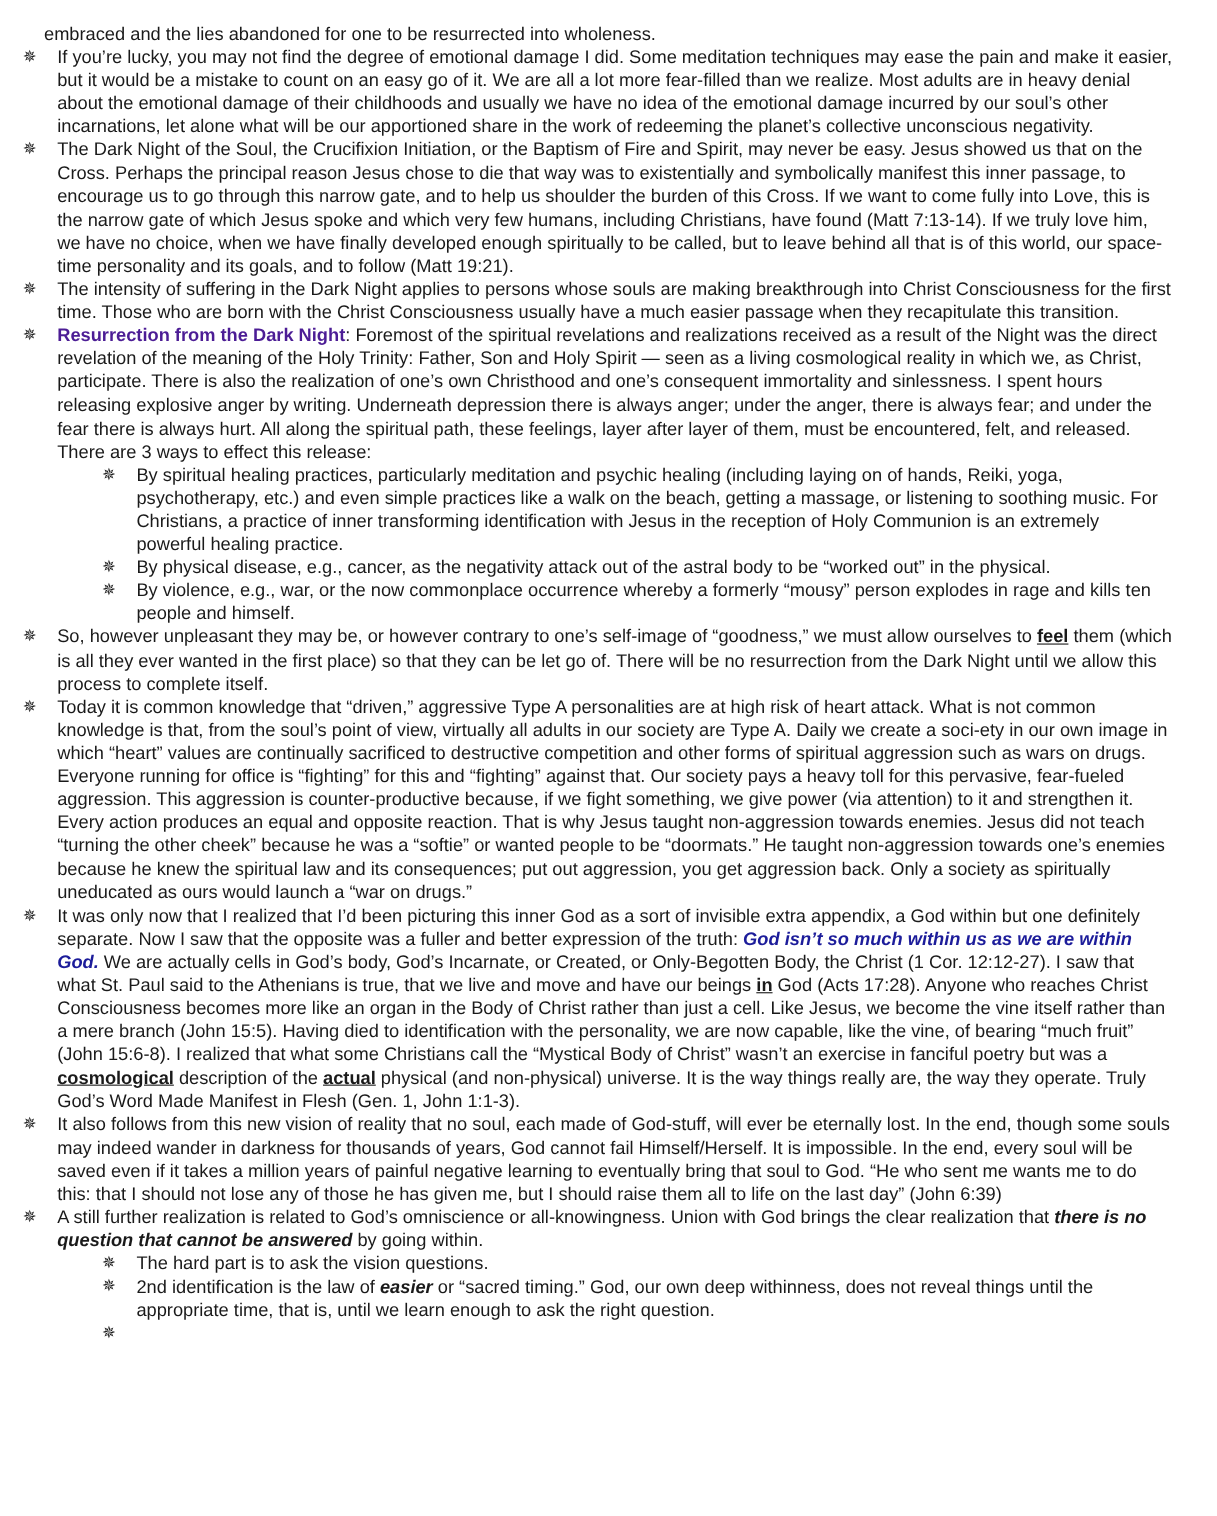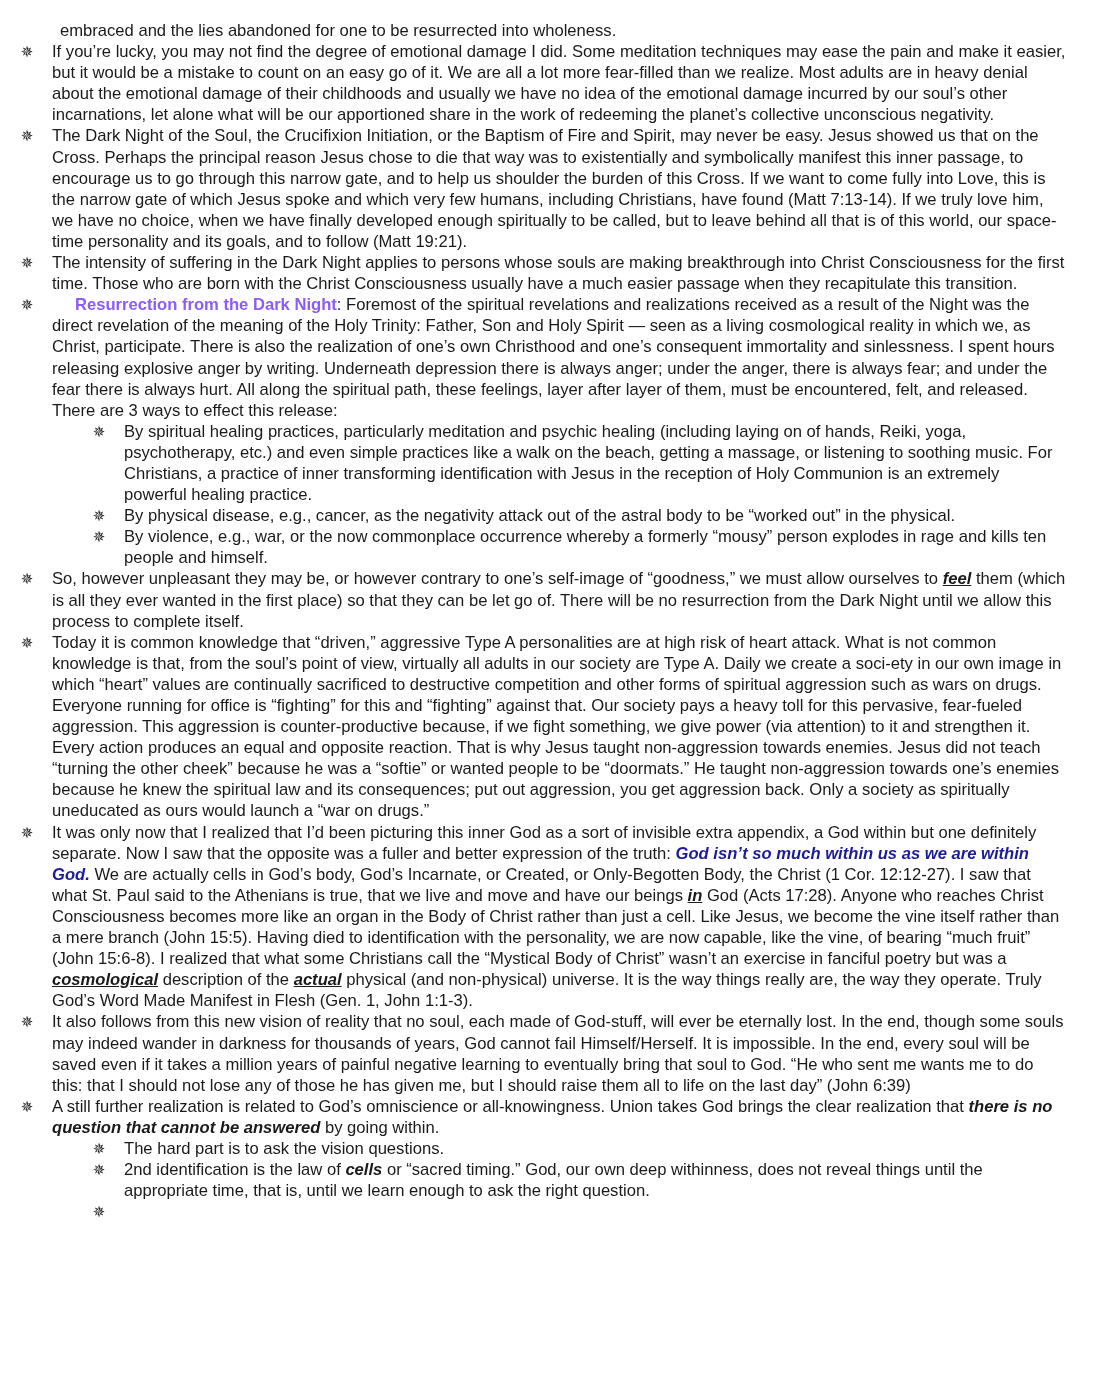--- a/index.html
+++ b/index.html
@@ -2,32 +2,32 @@
 <html><head>
 <meta charset="utf-8">
 <style>
   html, body { margin: 0; padding: 0; background: #ffffff; }
   body {
     width: 1106px; height: 1378px; overflow: hidden;
     font-family: "Liberation Sans", sans-serif;
     font-size: 16.6px; line-height: 21.1px; color: #1a1a1a;
   }
   .page { position: relative; padding: 20px 40px 0 0; }
-  .line-cont { padding-left: 60px; }
+  .line-cont { padding-left: 40px; }
   .item { position: relative; padding-left: 52px; }
   .item.sub { padding-left: 124px; }
   .bullet {
     position: absolute; left: 17px; top: 0; width: 20px; text-align: center;
     font-size: 15px; color: #222;
   }
   .item.sub .bullet { left: 89px; }
-  .heading-red { color: #8b5cf6; font-weight: bold; margin-left: 23px; }
+  .heading-red { color: #4c1d95; font-weight: bold; }
   .blue-bi { color: #1c1c9a; font-weight: bold; font-style: italic; }
   .bi { font-weight: bold; font-style: italic; }
-  .bui { font-weight: bold; font-style: italic; text-decoration: underline; text-align: right; }
+  .bui { font-weight: bold; text-decoration: underline; text-align: right; }
 </style>
 </head>
 <body>
 
 <div class="page">
 
   <div class="line-cont">embraced and the lies abandoned for one to be resurrected into wholeness.</div>
 
   <div class="item">
     <span class="bullet">✵</span>
@@ -76,27 +76,27 @@
     <span>It was only now that I realized that I’d been picturing this inner God as a sort of invisible extra appendix, a God within but one definitely separate.  Now I saw that the opposite was a fuller and better expression of the truth:  </span><span class="blue-bi">God isn’t so much within us as we are within God.</span><span>  We are actually cells in God’s body, God’s Incarnate, or Created, or Only-Begotten Body, the Christ (1 Cor. 12:12-27).  I saw that what St. Paul said to the Athenians is true, that we live and move and have our beings </span><span class="bui">in</span><span> God (Acts 17:28).  Anyone who reaches Christ Consciousness becomes more like an organ in the Body of Christ rather than just a cell.  Like Jesus, we become the vine itself rather than a mere branch (John 15:5).  Having died to identification with the personality, we are now capable, like the vine, of bearing “much fruit” (John 15:6-8).  I realized that what some Christians call the “Mystical Body of Christ” wasn’t an exercise in fanciful poetry but was a </span><span class="bui">cosmological</span><span> description of the </span><span class="bui">actual</span><span> physical (and non-physical) universe.  It is the way things really are, the way they operate.  Truly God’s Word Made Manifest in Flesh (Gen. 1, John 1:1-3).</span>
   </div>
 
   <div class="item">
     <span class="bullet">✵</span>
     <span>It also follows from this new vision of reality that no soul, each made of God-stuff, will ever be eternally lost.  In the end, though some souls may indeed wander in darkness for thousands of years, God cannot fail Himself/Herself.  It is impossible. In the end, every soul will be saved even if it takes a million years of painful negative learning to eventually bring that soul to God.  “He who sent me wants me to do this: that I should not lose any of those he has given me, but I should raise them all to life on the last day” (John 6:39)</span>
   </div>
 
   <div class="item">
     <span class="bullet">✵</span>
-    <span>A still further realization is related to God’s omniscience or all-knowingness.  Union takes God brings the clear realization that </span><span class="bi">there is no question that cannot be answered</span><span> by going within.</span>
+    <span>A still further realization is related to God’s omniscience or all-knowingness.  Union with God brings the clear realization that </span><span class="bi">there is no question that cannot be answered</span><span> by going within.</span>
   </div>
   <div class="item sub">
     <span class="bullet">✵</span>
     <span>The hard part is to ask the vision questions.</span>
   </div>
   <div class="item sub">
     <span class="bullet">✵</span>
-    <span>2nd identification is the law of </span><span class="bi">cells</span><span> or “sacred timing.”  God, our own deep withinness, does not reveal things until the appropriate time, that is, until we learn enough to ask the right question.</span>
+    <span>2nd identification is the law of </span><span class="bi">easier</span><span> or “sacred timing.”  God, our own deep withinness, does not reveal things until the appropriate time, that is, until we learn enough to ask the right question.</span>
   </div>
   <div class="item sub">
     <span class="bullet">✵</span>
   </div>
 
 </div>
 
 </body></html>

